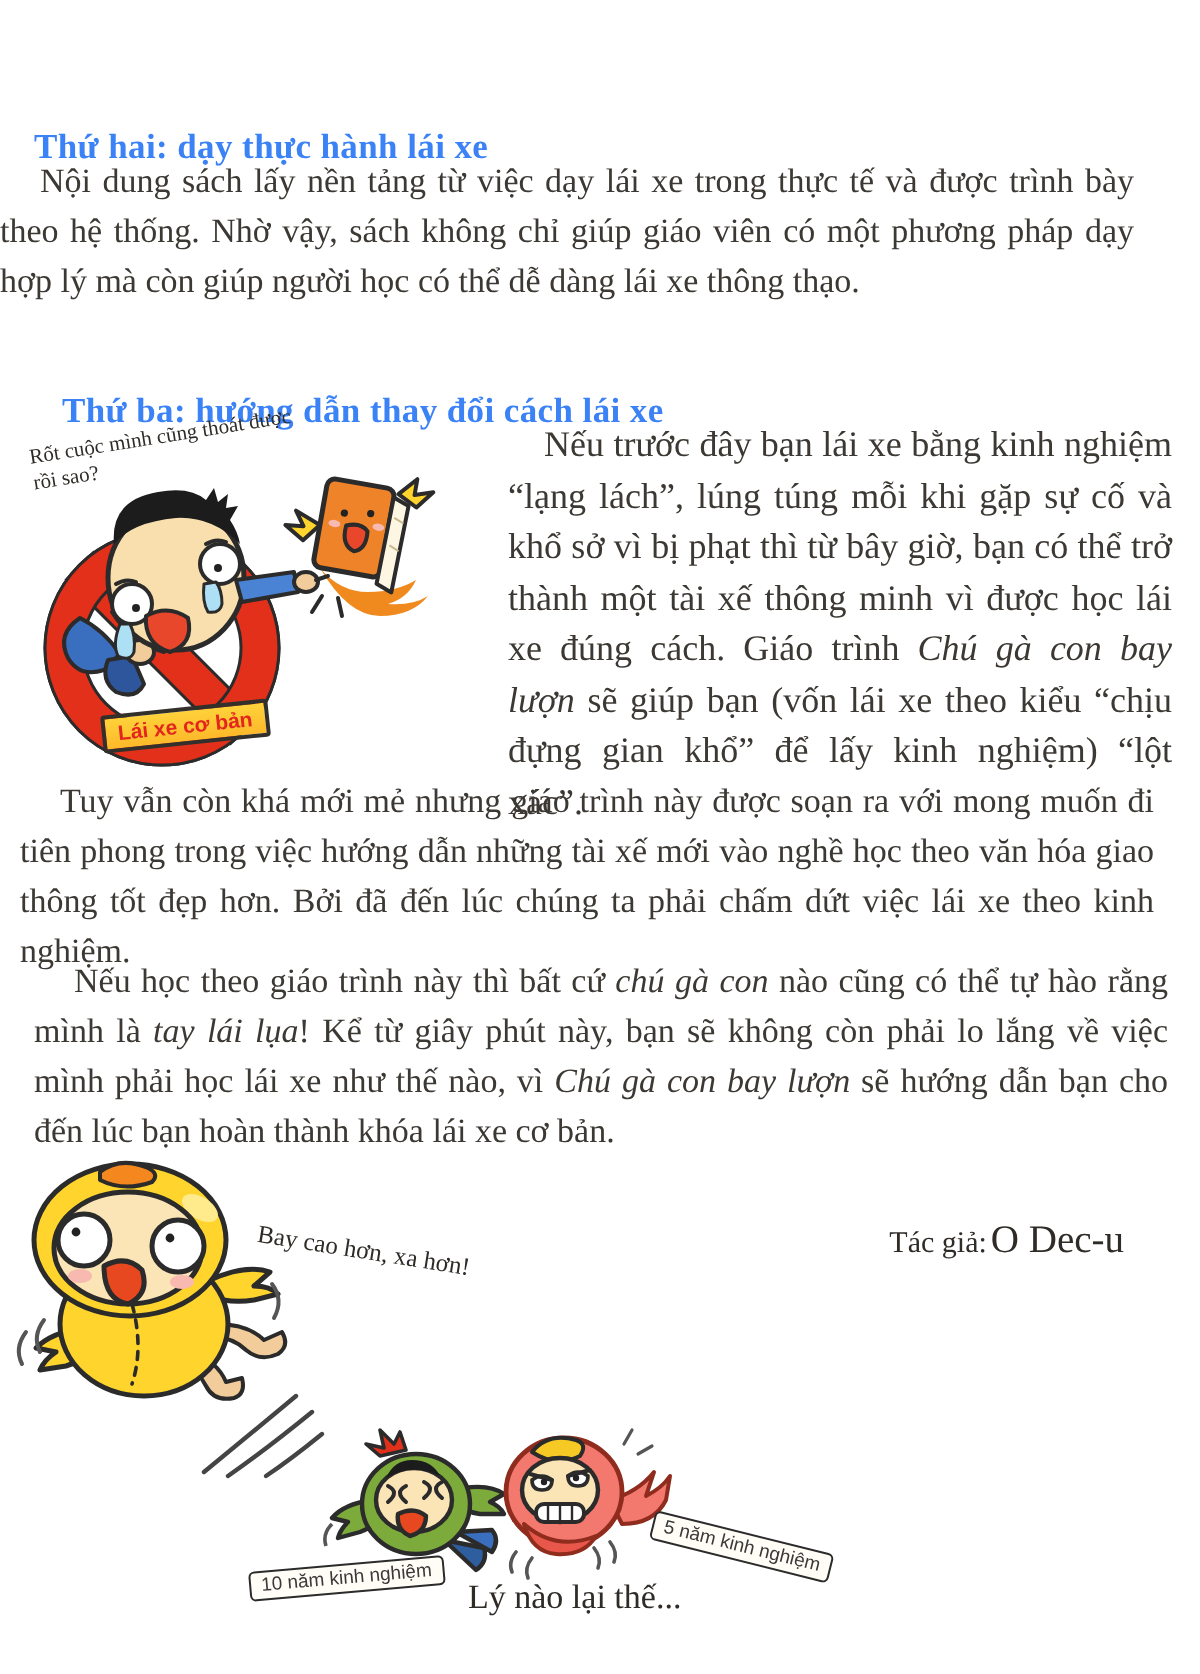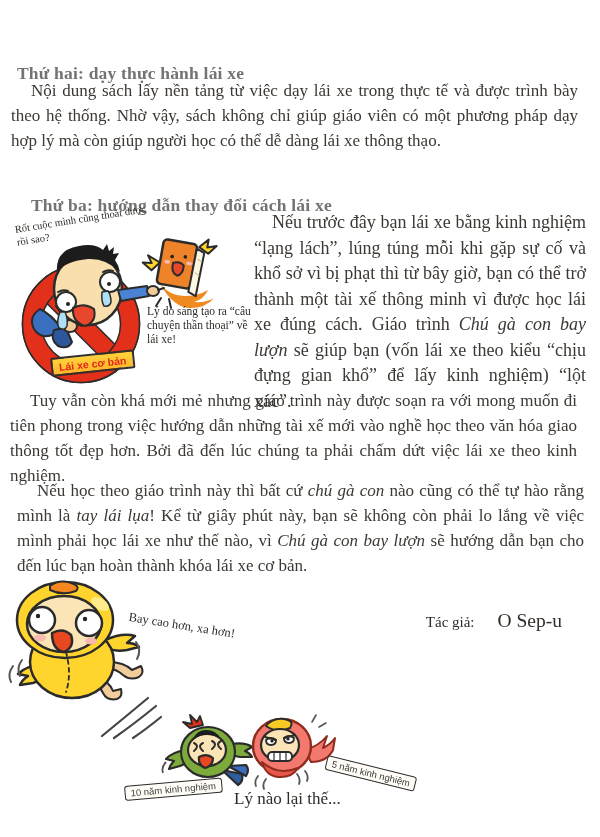--- a/index.html
+++ b/index.html
@@ -7,21 +7,21 @@
     width:600px;height:837px;position:relative;overflow:hidden;
     background:#ffffff;
     font-family:"Liberation Serif", serif;
     color:#3c3833;
   }
   .abs{position:absolute;}
   .heading{
     font-family:"Liberation Serif", serif;
     font-weight:bold;
     font-size:17.5px;
-    color:#737373;
+    color:#3b82f6;
     letter-spacing:.2px;
     white-space:nowrap;
   }
   .body-par{
     font-size:17px;
     line-height:25px;
     text-align:justify;
     text-indent:20px;
     margin:0;
   }
@@ -84,34 +84,34 @@
     background:#fffdf6;
     border:1.5px solid #2b2b2b;
     border-radius:3px;
     padding:1px 5px;
     white-space:nowrap;
   }
   .exp-10{left:124px;top:206px;transform:rotate(-5deg);transform-origin:left top;}
   .exp-5{left:328px;top:175px;transform:rotate(14deg);transform-origin:left top;}
   .author{
     position:absolute;right:38px;top:30px;
-    display:flex;align-items:baseline;gap:23px;
+    display:flex;align-items:baseline;gap:2px;
     color:#2f2b27;white-space:nowrap;
   }
   .author .lbl{font-size:15px;}
   .author .name{font-size:19.5px;}
 </style>
 </head>
 <body>
 
 <div>
 
   <h2 class="abs heading" style="left:17px;top:48px;">Thứ hai: dạy thực hành lái xe</h2>
 
-  <p class="abs body-par" style="left:11px;top:78px;width:567px;">Nội dung sách lấy nền tảng từ việc dạy lái xe trong thực tế và được trình bày theo hệ thống. Nhờ vậy, sách không chỉ giúp giáo viên có một phương pháp dạy hợp lý mà còn giúp người học có thể dễ dàng lái xe thông thạo.</p>
+  <p class="abs body-par" style="left:0;top:78px;width:567px;">Nội dung sách lấy nền tảng từ việc dạy lái xe trong thực tế và được trình bày theo hệ thống. Nhờ vậy, sách không chỉ giúp giáo viên có một phương pháp dạy hợp lý mà còn giúp người học có thể dễ dàng lái xe thông thạo.</p>
 
   <h2 class="abs heading" style="left:31px;top:180px;">Thứ ba: hướng dẫn thay đổi cách lái xe</h2>
 
   <div class="abs illus-top">
     <svg width="242" height="186" viewBox="0 0 242 186">
 
       <path d="M150,70 q10,12 24,12 q14,0 24,-6 q-4,9 -14,12 q12,1 20,-4 q-8,10 -24,10 q-16,0 -30,-24 z" fill="#f08a1f"></path>
 
       <g>
         <circle cx="71" cy="110" r="58.5" fill="#ffffff" stroke="#2b2b2b" stroke-width="1.5"></circle>
@@ -157,21 +157,20 @@
         <line x1="186" y1="42" x2="191" y2="44" stroke="#c9b98e" stroke-width="1"></line>
         <line x1="186" y1="56" x2="191" y2="58" stroke="#c9b98e" stroke-width="1"></line>
         <circle cx="161" cy="44" r="1.8" fill="#222222"></circle>
         <circle cx="174" cy="42" r="1.8" fill="#222222"></circle>
         <ellipse cx="157" cy="50" rx="3" ry="1.8" fill="#f8b9b0"></ellipse>
         <ellipse cx="179" cy="48" rx="3" ry="1.8" fill="#f8b9b0"></ellipse>
         <path d="M163,50 q7,-3 11,1 q1,9 -5,11 q-7,-2 -6,-12 z" fill="#e8472b" stroke="#2b2b2b" stroke-width="2"></path>
       </g>
     </svg>
     <div class="cap cap-question">Rốt cuộc mình cũng thoát được rồi sao?</div>
-    <div class="cap cap-reason">Lý do sáng tạo ra “câu chuyện thần thoại” về lái xe!</div>
     <div class="sign-label">Lái xe cơ bản</div>
   </div>
 
   <p class="abs col-par" style="left:254px;top:210px;width:332px;"><span>Nếu trước đây bạn lái xe bằng kinh nghiệm “lạng lách”, lúng túng mỗi khi gặp sự cố và khổ sở vì bị phạt thì từ bây giờ, bạn có thể trở thành một tài xế thông minh vì được học lái xe đúng cách. Giáo trình </span><i>Chú gà con bay lượn</i><span> sẽ giúp bạn (vốn lái xe theo kiểu “chịu đựng gian khổ” để lấy kinh nghiệm) “lột xác”.</span></p>
 
   <p class="abs body-par" style="left:10px;top:388px;width:567px;">Tuy vẫn còn khá mới mẻ nhưng giáo trình này được soạn ra với mong muốn đi tiên phong trong việc hướng dẫn những tài xế mới vào nghề học theo văn hóa giao thông tốt đẹp hơn. Bởi đã đến lúc chúng ta phải chấm dứt việc lái xe theo kinh nghiệm.</p>
 
   <p class="abs body-par" style="left:17px;top:478px;width:567px;"><span>Nếu học theo giáo trình này thì bất cứ </span><i>chú gà con</i><span> nào cũng có thể tự hào rằng mình là </span><i>tay lái lụa</i><span>! Kể từ giây phút này, bạn sẽ không còn phải lo lắng về việc mình phải học lái xe như thế nào, vì </span><i>Chú gà con bay lượn</i><span> sẽ hướng dẫn bạn cho đến lúc bạn hoàn thành khóa lái xe cơ bản.</span></p>
 
   <div class="abs illus-bottom">
@@ -246,20 +245,20 @@
       <g fill="none" stroke="#555555" stroke-width="1.8" stroke-linecap="round">
         <path d="M258,196 q-4,5 -2,10"></path>
         <path d="M266,199 q-4,5 -2,10"></path>
         <path d="M297,194 q4,5 2,10"></path>
         <path d="M305,191 q4,5 2,10"></path>
       </g>
     </svg>
     <div class="cap cap-fly">Bay cao hơn, xa hơn!</div>
     <div class="author">
       <span class="lbl">Tác giả:</span>
-      <span class="name">O Sep-u</span>
+      <span class="name">O Dec-u</span>
     </div>
     <div class="exp-label exp-10">10 năm kinh nghiệm</div>
     <div class="exp-label exp-5">5 năm kinh nghiệm</div>
     <div class="cap cap-why">Lý nào lại thế...</div>
   </div>
 
 </div>
 
 </body></html>

